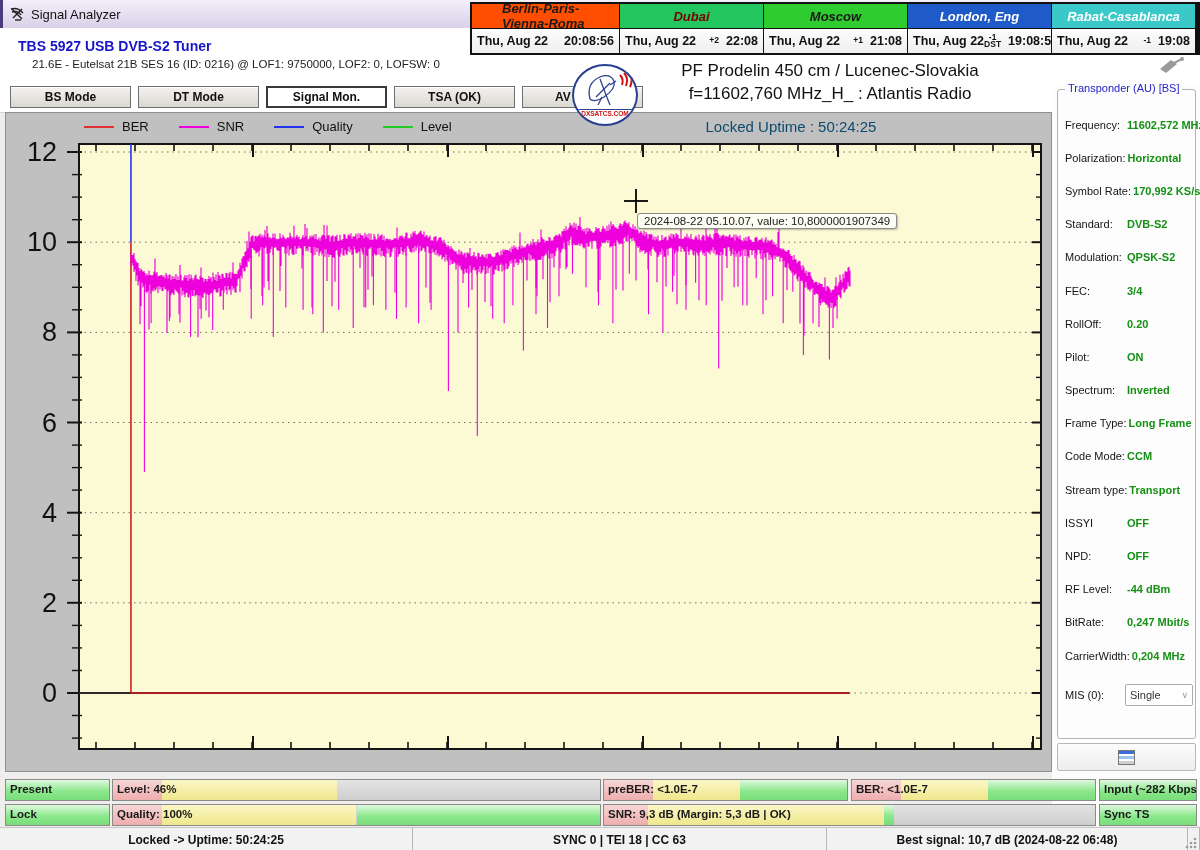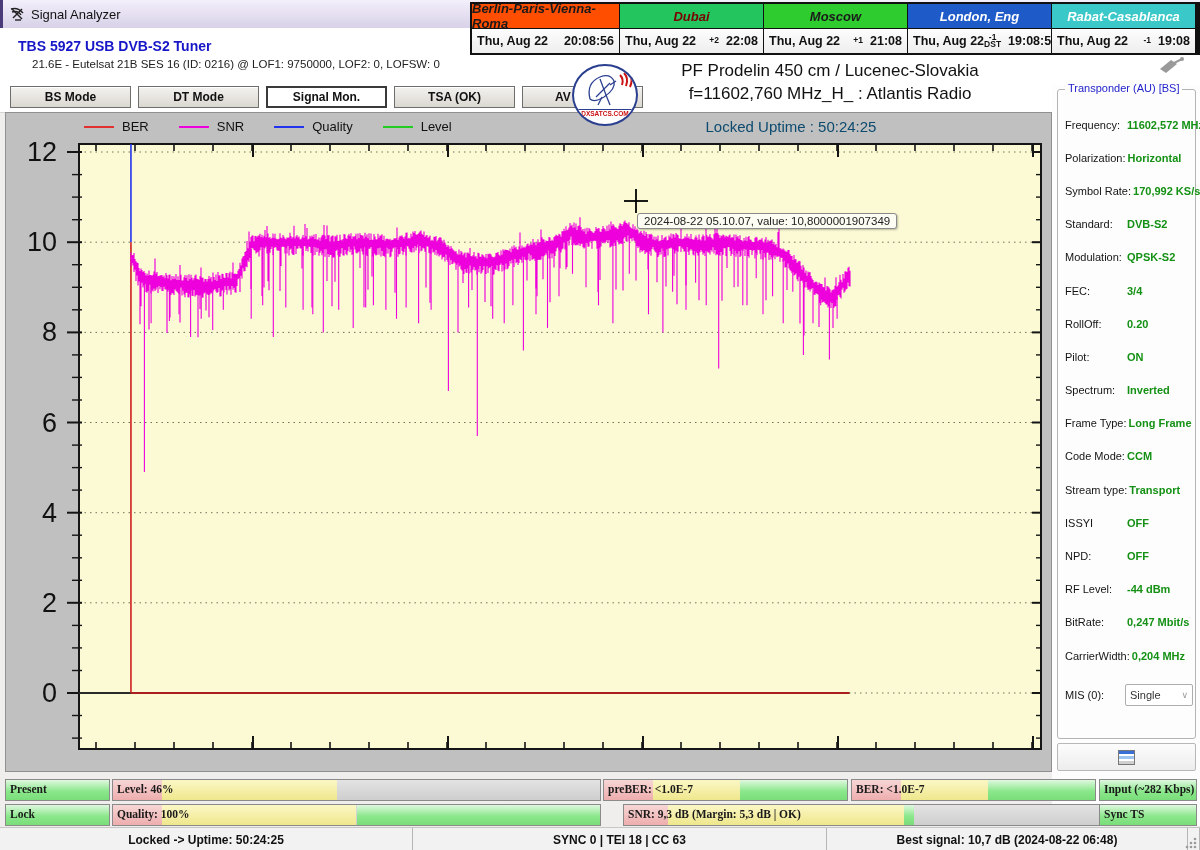--- a/index.html
+++ b/index.html
@@ -94,21 +94,21 @@
   <span class="ttl" style="margin-left:28px">Signal Analyzer</span>
 </div>
 
 <div class="abs" id="infostrip"></div>
 <div class="abs" id="tuner-title">TBS 5927 USB DVB-S2 Tuner</div>
 <div class="abs" id="tuner-sub">21.6E - Eutelsat 21B  SES 16 (ID: 0216) @ LOF1: 9750000, LOF2: 0, LOFSW: 0</div>
 <div class="abs" id="site1">PF Prodelin 450 cm / Lucenec-Slovakia</div>
 <div class="abs" id="site2">f=11602,760 MHz_H_ : Atlantis Radio</div>
 
 <div class="abs" id="clocks">
-    <div class="ck-h" style="background: rgb(255, 78, 0); color: rgb(26, 26, 26);">Berlin-Paris-Vienna-Roma</div>
+    <div class="ck-h" style="background: rgb(255, 78, 0); color: rgb(26, 26, 26); padding-left: 30px;">Berlin-Paris-Vienna-Roma</div>
     <div class="ck-h" style="background: #22c55e; color: rgb(122, 0, 0);">Dubai</div>
     <div class="ck-h" style="background: rgb(46, 204, 46); color: rgb(26, 26, 26);">Moscow</div>
     <div class="ck-h" style="background: rgb(30, 90, 200); color: rgb(255, 255, 255);">London, Eng</div>
     <div class="ck-h" style="background: rgb(58, 200, 200); color: rgb(255, 255, 255);">Rabat-Casablanca</div>
     <div class="ck-t">
       <span class="ck-date">Thu, Aug 22</span>
       <span class="ck-off"></span>
       <span class="ck-time" style="margin-left: auto;">20:08:56</span>
     </div>
     <div class="ck-t">
@@ -475,21 +475,21 @@
             <span style="color: rgb(153, 153, 153); font-size: 9px;">∨</span>
           </span>
         </div>
       </div>
   </div>
   <div id="panel-button">
     <div class="fileicon"></div>
   </div>
 </div>
 
-<div class="abs" id="bars-layer" style="left:0;top:0;width:1200px;height:850px;pointer-events:none;font-family:Liberation Serif, serif;">
+<div class="abs" id="bars-layer" style="left:0;top:0;width:1200px;height:850px;pointer-events:none;">
     <div class="bar" style="left: 5px; top: 779px; width: 103px;">
       <div class="seg seg-green" style="left: 0%; width: 100%;"></div>
       <span class="bl">Present</span>
     </div>
     <div class="bar" style="left: 112px; top: 779px; width: 487px;">
       <div class="seg seg-pink" style="left: 0%; width: 10%;"></div>
       <div class="seg seg-yellow" style="left: 10%; width: 36%;"></div>
       <div class="seg seg-gray" style="left: 46%; width: 54%;"></div>
       <span class="bl">Level: 46%</span>
     </div>
@@ -512,21 +512,21 @@
     <div class="bar" style="left: 5px; top: 804px; width: 103px;">
       <div class="seg seg-green" style="left: 0%; width: 100%;"></div>
       <span class="bl">Lock</span>
     </div>
     <div class="bar" style="left: 112px; top: 804px; width: 487px;">
       <div class="seg seg-pink" style="left: 0%; width: 10%;"></div>
       <div class="seg seg-yellow" style="left: 10%; width: 40%;"></div>
       <div class="seg seg-green" style="left: 50%; width: 50%;"></div>
       <span class="bl">Quality: 100%</span>
     </div>
-    <div class="bar" style="left: 603px; top: 804px; width: 491px; margin-left: 20px;">
+    <div class="bar" style="left: 603px; top: 804px; width: 491px;">
       <div class="seg seg-pink" style="left: 0%; width: 9%;"></div>
       <div class="seg seg-yellow" style="left: 9%; width: 48%;"></div>
       <div class="seg seg-green" style="left: 57%; width: 2%;"></div>
       <div class="seg seg-gray" style="left: 59%; width: 41%;"></div>
       <span class="bl">SNR: 9,3 dB (Margin: 5,3 dB | OK)</span>
     </div>
     <div class="bar" style="left: 1099px; top: 804px; width: 96px;">
       <div class="seg seg-green" style="left: 0%; width: 100%;"></div>
       <span class="bl">Sync TS</span>
     </div>

